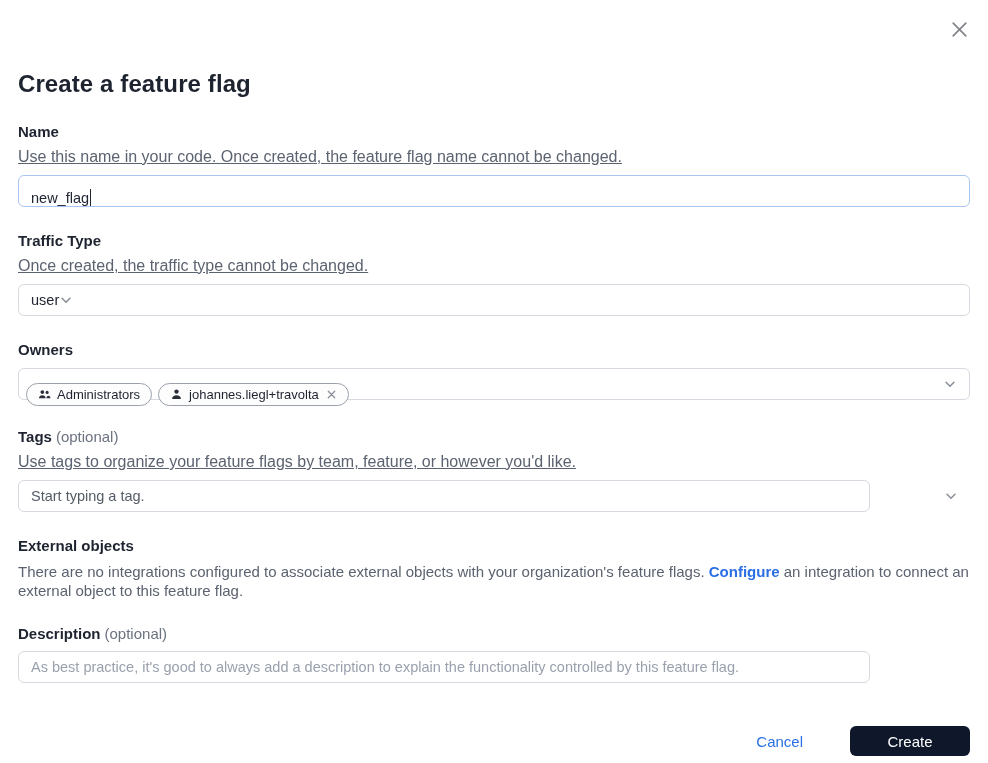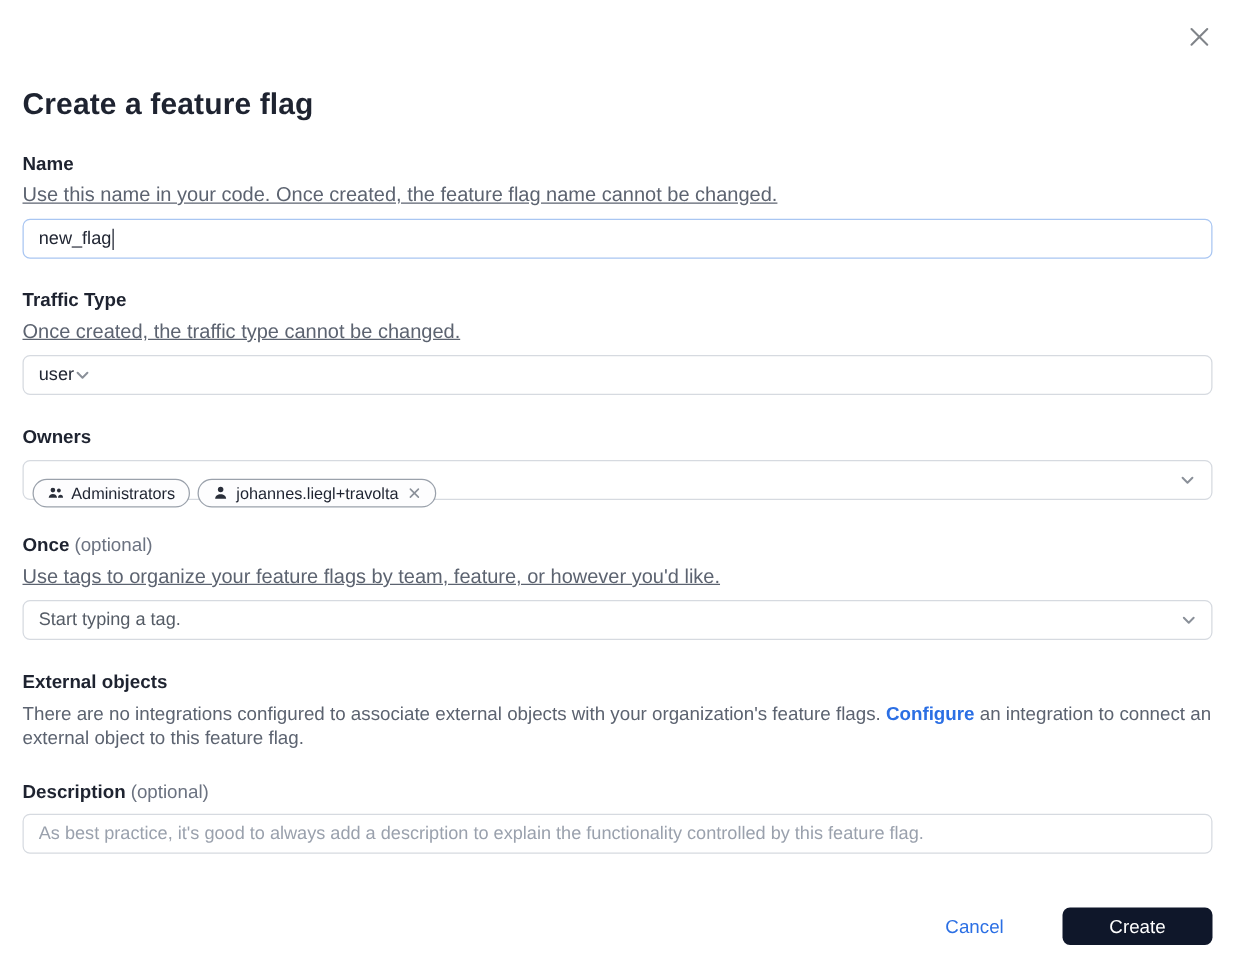--- a/index.html
+++ b/index.html
@@ -37,21 +37,21 @@
   .text-input, .select-box, .chips-box {
     width: 952px; height: 32px;
     border: 1px solid #d6dae0;
     border-radius: 6px;
     background: #ffffff;
     font-size: 14.5px;
     color: #212633;
     display: flex; align-items: center;
     padding: 0 12px;
   }
-  .text-input.focused { border-color: #a9c6f2; }
+  .text-input.focused { border-color: #a9c6f2; align-items: flex-end; }
   .caret {
     display: inline-block; width: 0; height: 17px;
     border-left: 1.5px solid #1e2330;
     margin-left: 1px; vertical-align: middle;
   }
   .select-box { cursor: pointer; justify-content: flex-start; }
   .chev { flex: 0 0 auto; display: flex; align-items: center; }
 
   .chips-box { padding: 0 12px 0 7px; justify-content: flex-start; cursor: pointer; }
   .chips-wrap { display: flex; gap: 6px; flex: 1 1 auto; margin-top: 20px; }
@@ -62,21 +62,21 @@
     background: #fdfdfe;
     font-size: 13px; color: #1e2330;
     white-space: nowrap;
   }
   .chip .chip-x {
     display: inline-flex; align-items: center; margin-left: 1px;
     cursor: pointer;
   }
 
   input.native {
-    width: 952px; height: 32px;
+    width: 852px; height: 32px;
     border: 1px solid #d6dae0; border-radius: 6px;
     font-family: inherit; font-size: 14.5px; color: #212633;
     padding: 0 12px; outline: none; background: #fff;
   }
   input.native.tags-input { padding-right: 34px; }
   input.tags-input::placeholder { color: #555c66; opacity: 1; }
   input.desc-input::placeholder { color: #9aa1ad; opacity: 1; }
   .chev-overlay { position: absolute; right: 12px; top: 9px; pointer-events: none; }
 
   .ext-text {
@@ -184,21 +184,21 @@
           <svg width="14" height="14" viewBox="0 0 16 16" fill="none" stroke="#8a9099" stroke-width="1.8" stroke-linecap="round" stroke-linejoin="round">
               <path d="M3.5 6l4.5 4.5L12.5 6"></path>
             </svg>
         </span>
       </div>
     </div>
   </div>
 
   <div class="group" style="margin-top:28px;">
     <div class="label-row">
-      <span class="label">Once</span><span class="optional">(optional)</span>
+      <span class="label">Tags</span><span class="optional">(optional)</span>
     </div>
     <div class="help">Use tags to organize your feature flags by team, feature, or however you'd like.</div>
     <div class="control">
       <input class="native tags-input" type="text" placeholder="Start typing a tag." style="">
       <span class="chev-overlay">
         <svg width="14" height="14" viewBox="0 0 16 16" fill="none" stroke="#8a9099" stroke-width="1.8" stroke-linecap="round" stroke-linejoin="round">
             <path d="M3.5 6l4.5 4.5L12.5 6"></path>
           </svg>
       </span>
     </div>

